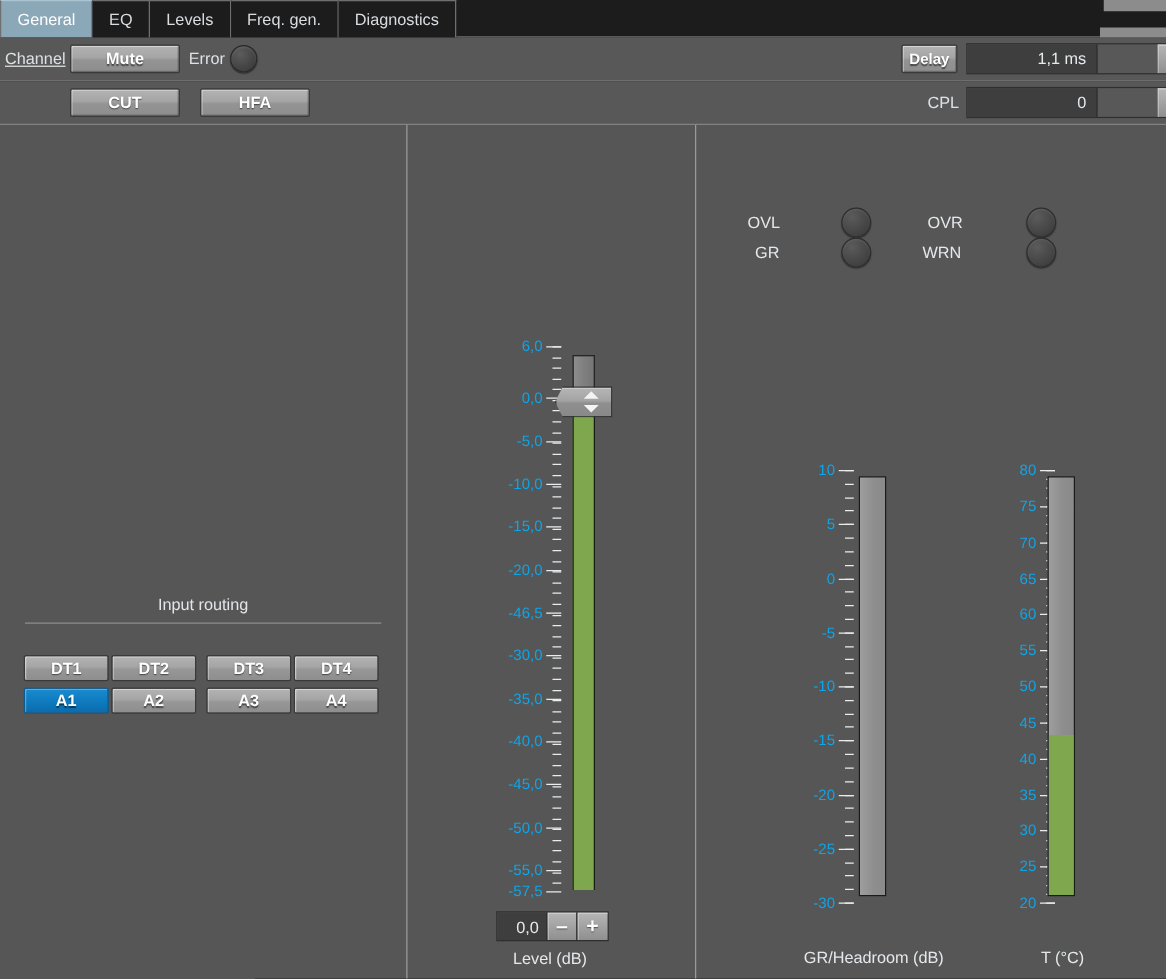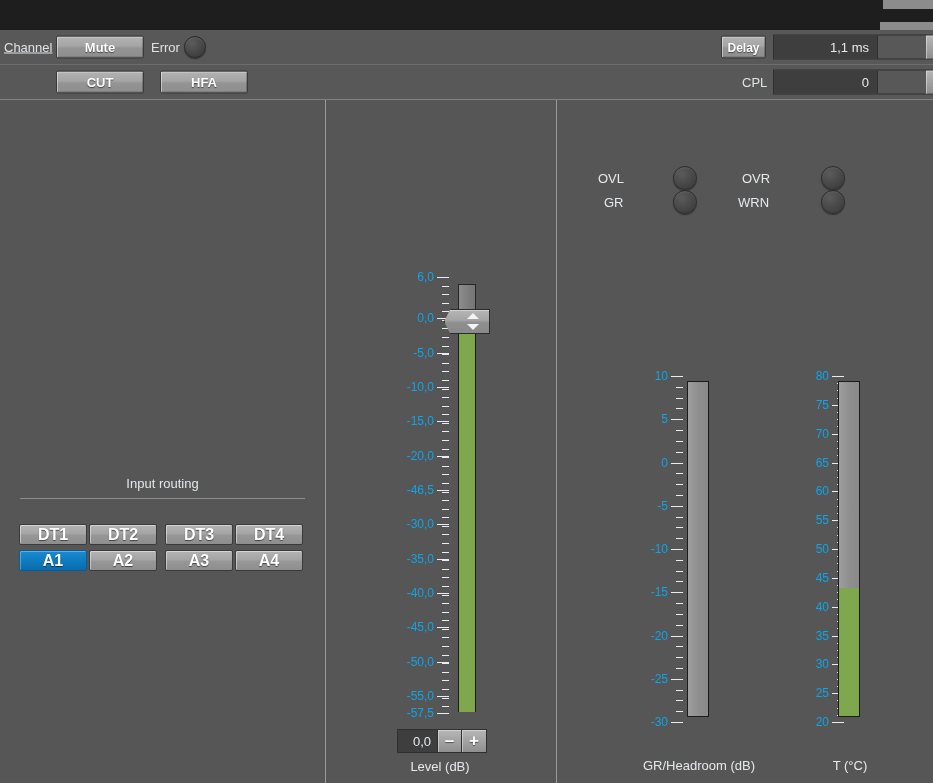--- a/index.html
+++ b/index.html
@@ -135,21 +135,21 @@
   .routing-rule {
     position: absolute; left: 20px; top: 498px; width: 285px; height: 1px;
     background: #8d8d8d;
   }
   .rt-btn {
     position: absolute;
     width: 68px; height: 21px;
     background: linear-gradient(to bottom, #b3b3b3 0%, #a5a5a5 45%, #979797 55%, #8e8e8e 100%);
     border: 1px solid #3a3a3a; border-radius: 2px;
     box-shadow: inset 1px 1px 0 rgba(255,255,255,.45);
-    color: #ffffff; font-size: 16px; font-weight: bold;
+    color: #ffffff; font-size: 13px; font-weight: bold;
     display: flex; align-items: center; justify-content: center;
     text-shadow: 0 1px 1px rgba(0,0,0,.55);
     cursor: pointer; user-select: none;
   }
   .rt-btn.sel {
     background: linear-gradient(to bottom, #1b8ad0 0%, #0f7cc0 50%, #0a6cab 100%);
     border: 1px solid #0a5d94;
     box-shadow: inset 1px 1px 0 rgba(255,255,255,.3);
   }
 
@@ -245,20 +245,38 @@
     width: 40px; background: #3e3e3e; color: #e6eaed; font-size: 13px;
     display: flex; align-items: center; justify-content: flex-end; padding-right: 6px;
     border-right: 1px solid #2f2f2f;
   }
 </style>
 </head>
 <body>
 
 <div id="app">
 
+  <div class="tabbar">
+    <div class="tab active">
+        <span>General</span>
+      </div>
+    <div class="tab">
+        <span>EQ</span>
+      </div>
+    <div class="tab">
+        <span>Levels</span>
+      </div>
+    <div class="tab">
+        <span>Freq. gen.</span>
+      </div>
+    <div class="tab">
+        <span>Diagnostics</span>
+      </div>
+    <div class="tabbar-filler"></div>
+  </div>
   <div class="scroll-nub"></div>
   <div class="scroll-nub2"></div>
 
   <div class="hdr hdr-1">
     <div class="lbl-static" style="left:4px;text-decoration:underline;">Channel</div>
     <div class="btn3d btn-mute">Mute</div>
     <div class="lbl-static" style="left:151px;">Error</div>
     <div class="led" style="left:184px;"></div>
 
     <div class="btn3d btn-delay">Delay</div>

